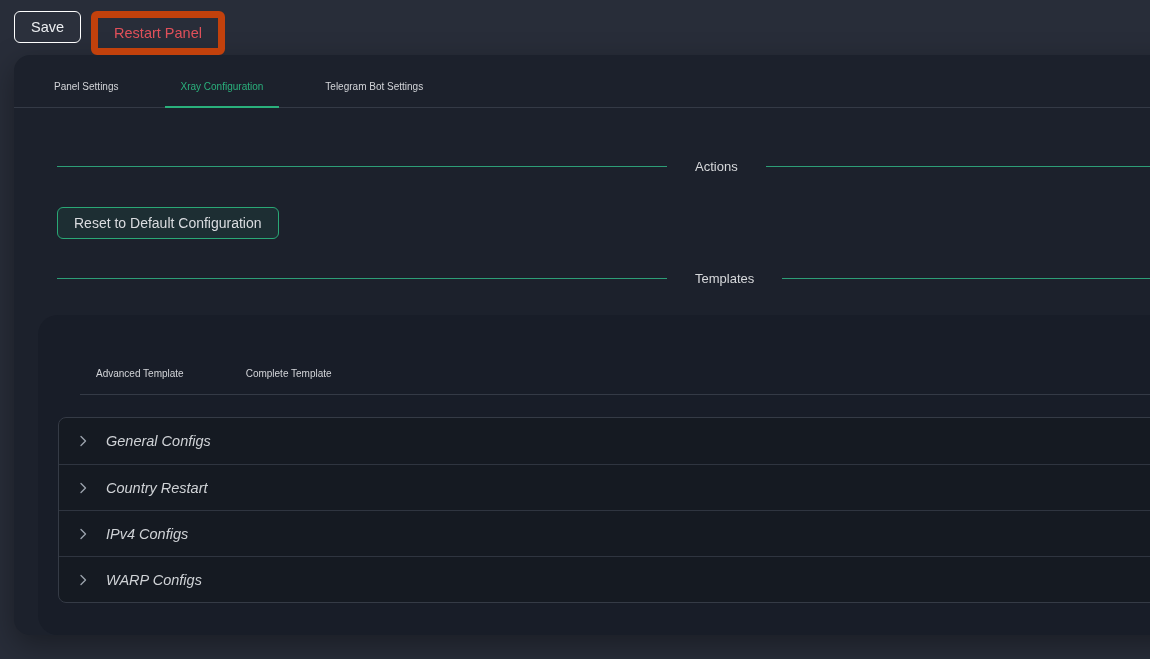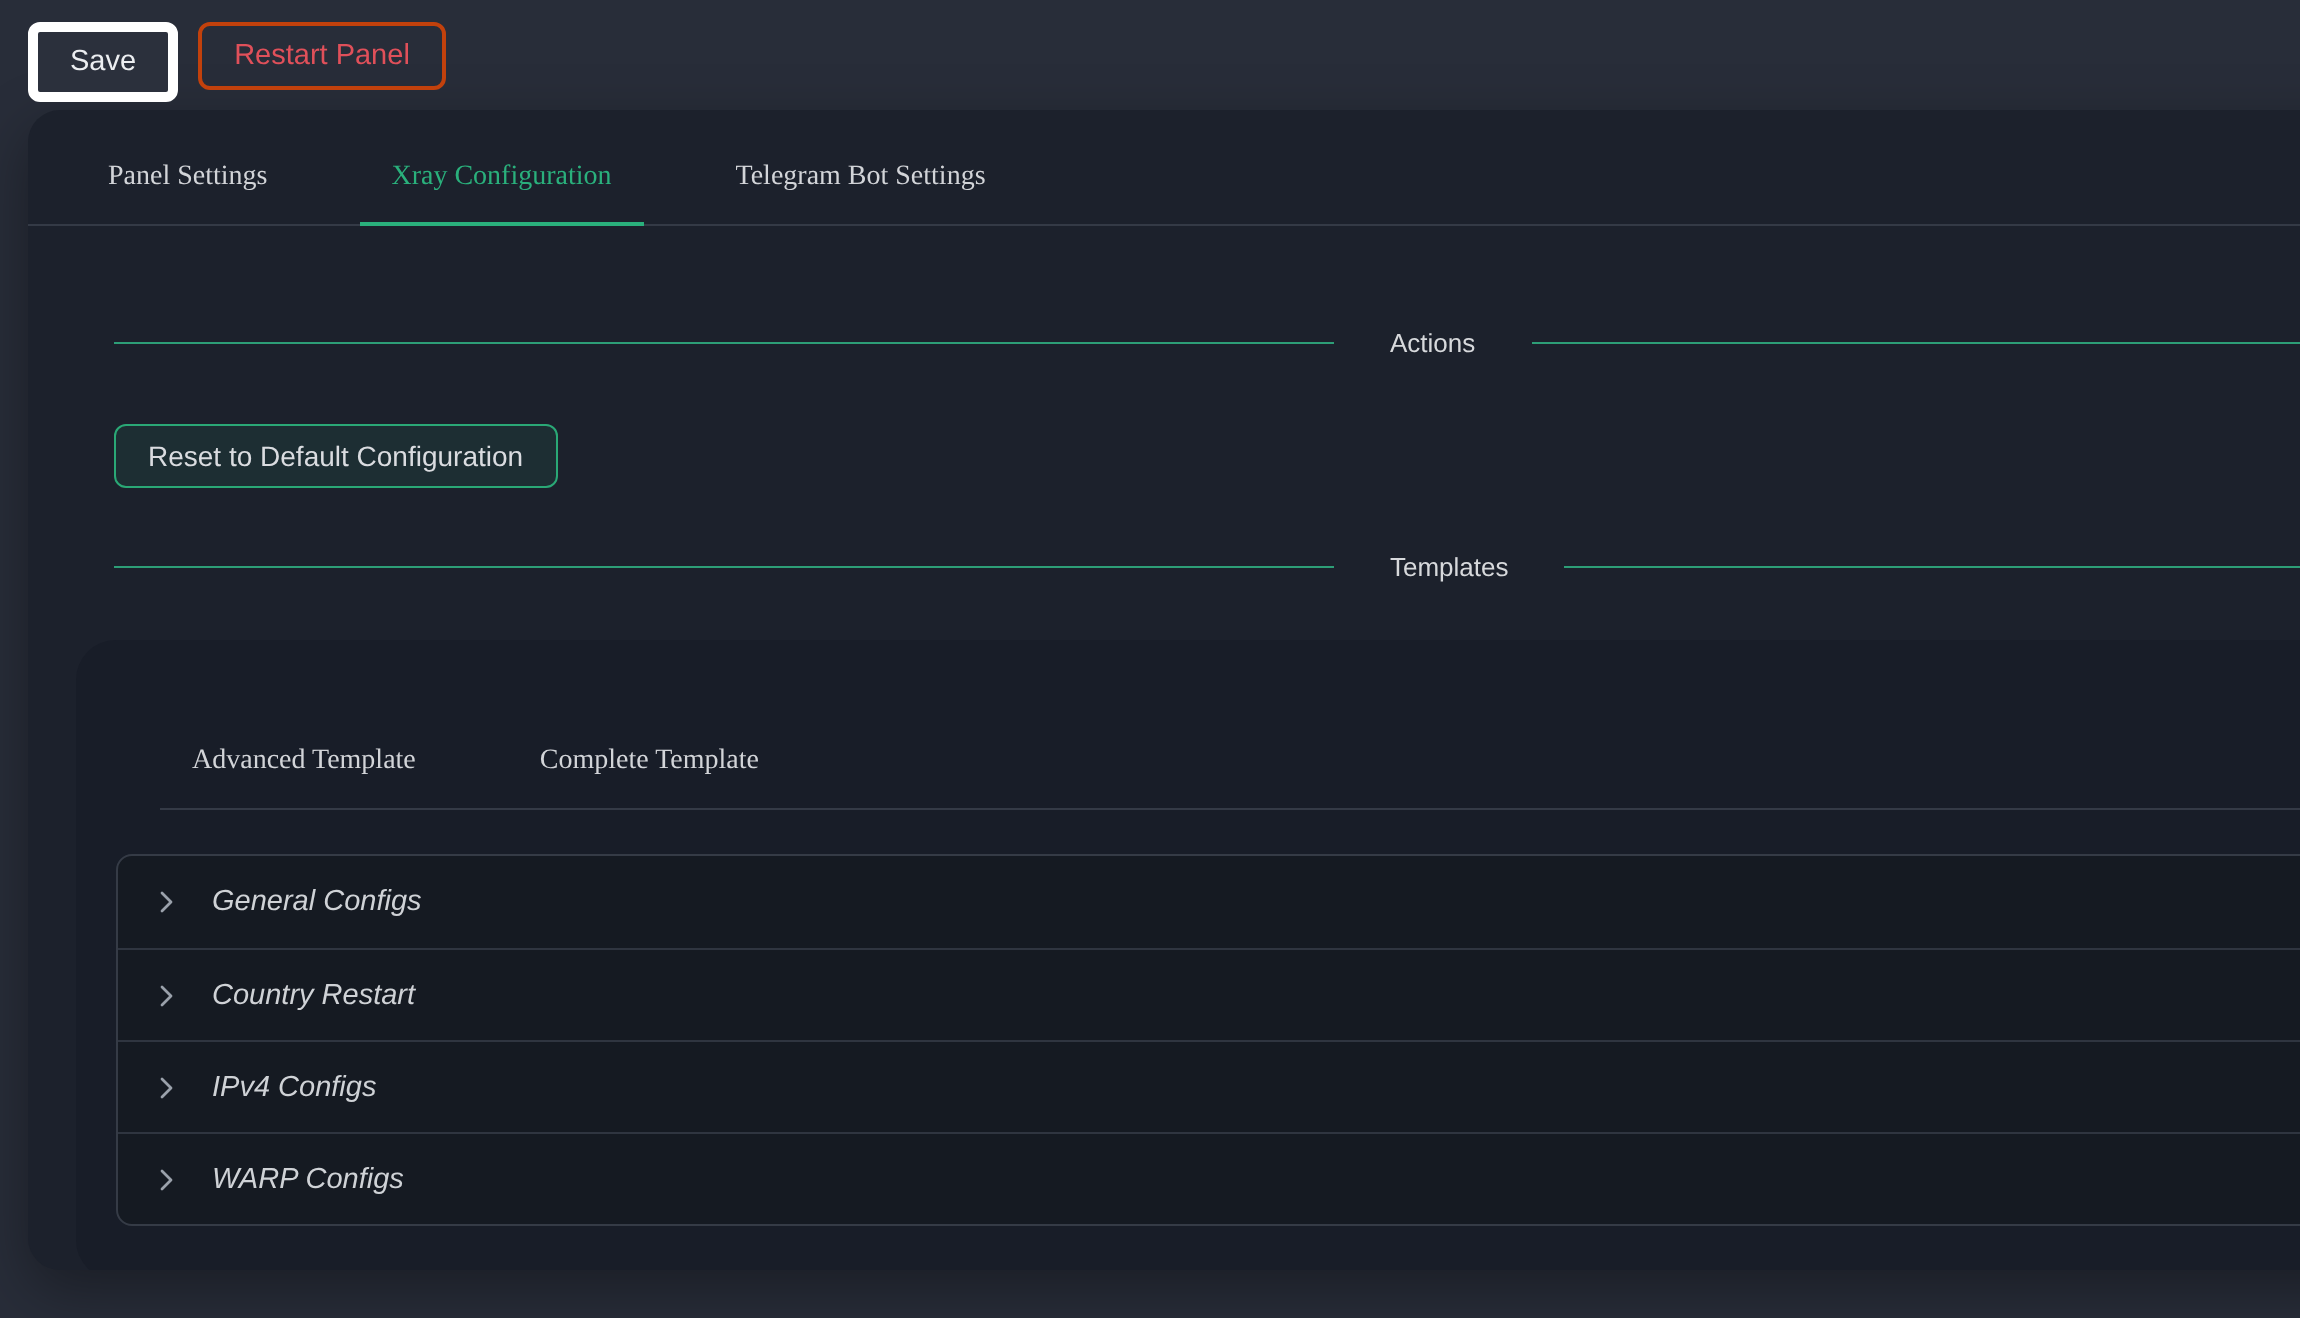--- a/index.html
+++ b/index.html
@@ -22,26 +22,26 @@
     display: inline-block;
     font-size: 14.5px;
     line-height: 20px;
     padding: 5px 16px;
     border-radius: 6px;
     cursor: pointer;
     background: transparent;
     white-space: nowrap;
   }
   .btn-save {
-    border: 5px solid #ffffff;
+    border: 1px solid #ffffff;
     background: #2b303c;
     color: #eceef1;
   }
   .btn-danger {
-    border: 2px solid #c2410c;
+    border: 7px solid #c2410c;
     color: #e0505a;
   }
 
   
   .card {
     margin: 9px 0 0 14px;
     width: 1286px;            
     height: 580px;
     background: #1c212c;
     border-radius: 16px;
@@ -51,26 +51,25 @@
 
   
   .tabs-row {
     display: flex;
     gap: 30px;
     border-bottom: 1px solid #343a46;
   }
   .main-tabs { padding: 26px 0 0 24px; }
   .tab {
     padding: 0 16px 15px 16px;
-    font-size: 14px;
+    font-size: 10px;
     color: #d2d4d8;
     cursor: pointer;
     position: relative;
     white-space: nowrap;
-    font-family: Liberation Serif, serif;
   }
   .tab.active { color: #2ab07c; }
   .tab.active::after {
     content: "";
     position: absolute;
     left: 0; right: 0; bottom: -1px;
     height: 2px;
     background: #2ab07c;
   }
 

